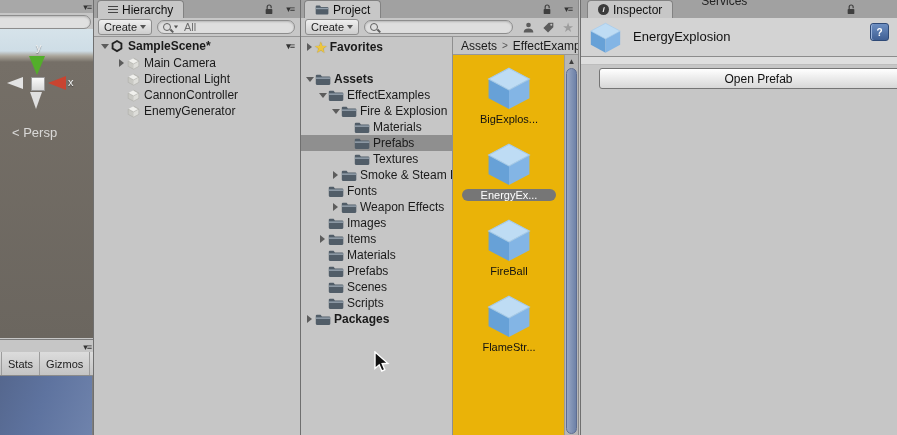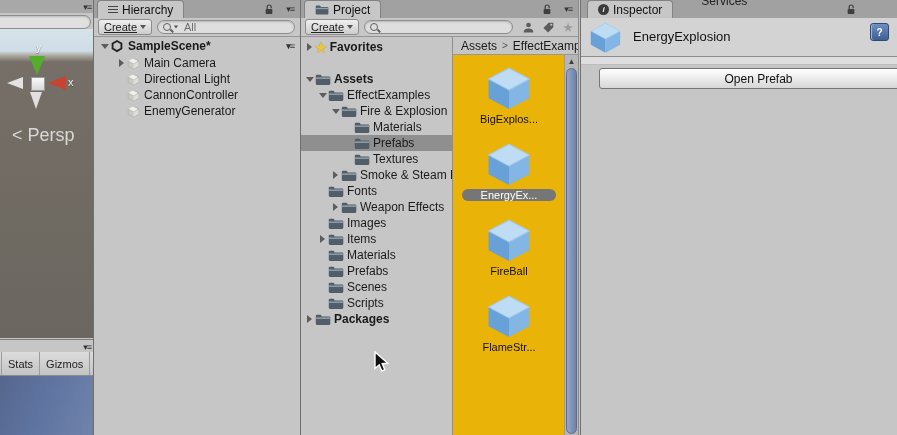--- a/index.html
+++ b/index.html
@@ -14,21 +14,21 @@
   .tab{display:flex;align-items:center;gap:4px;height:17px;padding:0 10px;
        background:#c7c7c7;border:1px solid #828282;border-bottom:none;
        border-radius:4px 4px 0 0;margin-left:3px;font-size:12px;color:#111;}
   .tab-inactive{display:flex;align-items:center;height:34px;padding:0 14px;color:#222;}
   .menu-icon{font-size:9px;color:#333;letter-spacing:-1px;line-height:1;}
   .lock-icon svg{display:block;}
   .toolbar{position:absolute;top:18px;left:0;right:0;height:18px;background:#c7c7c7;
            border-bottom:1px solid #969696;display:flex;align-items:center;}
   .btn-create{height:14px;margin-left:4px;padding:0 5px;display:flex;align-items:center;gap:3px;
               font-size:11px;color:#222;background:linear-gradient(#efefef,#cdcdcd);
-              border:1px solid #8d8d8d;border-radius:3px;white-space:nowrap;text-decoration:underline;}
+              border:1px solid #8d8d8d;border-radius:3px;white-space:nowrap;}
   .caret{width:0;height:0;border-left:3.5px solid transparent;border-right:3.5px solid transparent;
          border-top:4px solid #555;}
   .search-pill{flex:1;height:12px;margin:0 5px;border-radius:8px;background:#dedede;
                border:1px solid #8d8d8d;box-shadow:inset 0 1px 2px rgba(0,0,0,.18);
                display:flex;align-items:center;padding:0 5px;gap:2px;overflow:hidden;}
   .mag{width:6px;height:6px;border:1.4px solid #5f5f5f;border-radius:50%;position:relative;flex:none;}
   .mag::after{content:"";position:absolute;width:4px;height:1.5px;background:#5f5f5f;
               transform:rotate(45deg);right:-3.5px;bottom:-1.5px;}
   .search-text{font-size:11px;color:#6e6e6e;margin-left:3px;white-space:nowrap;}
 
@@ -50,21 +50,21 @@
   #gizmo-cube{left:31px;top:48px;width:12px;height:12px;background:linear-gradient(#fafafa,#d8d8d8);
               border:1px solid #9a9a9a;}
   #cone-y{left:29px;top:27px;width:0;height:0;border-left:8px solid transparent;
           border-right:8px solid transparent;border-top:19px solid #53ae2b;}
   #cone-x{left:48px;top:47px;width:0;height:0;border-top:7px solid transparent;
           border-bottom:7px solid transparent;border-right:18px solid #c94430;}
   #cone-w{left:7px;top:48px;width:0;height:0;border-top:6px solid transparent;
           border-bottom:6px solid transparent;border-right:16px solid #e3e3e3;}
   #cone-s{left:30px;top:63px;width:0;height:0;border-left:6px solid transparent;
           border-right:6px solid transparent;border-top:17px solid #e0e0e0;}
-  #persp-label{left:12px;top:96px;color:rgba(235,235,235,.85);font-size:18px;}
+  #persp-label{left:12px;top:96px;color:rgba(235,235,235,.85);font-size:13px;}
   #game-titlebar{left:0;top:339px;width:93px;height:13px;background:#c6c6c6;border-top:1px solid #7d7d7d;}
   #game-toolbar{left:0;top:352px;width:93px;height:23px;background:linear-gradient(#dcdcdc,#c4c4c4);
                 border-bottom:1px solid #8b8b8b;display:flex;align-items:stretch;}
   .gbtn{display:flex;align-items:center;padding:0 6px;font-size:11px;color:#1d1d1d;
         border-right:1px solid #9c9c9c;}
   #game-view{left:0;top:376px;width:92px;height:59px;
              background:linear-gradient(110deg,#55678e 0%,#5e739f 45%,#6f83ac 100%);
              border-right:1px solid #7d7d7d;}
 
   

